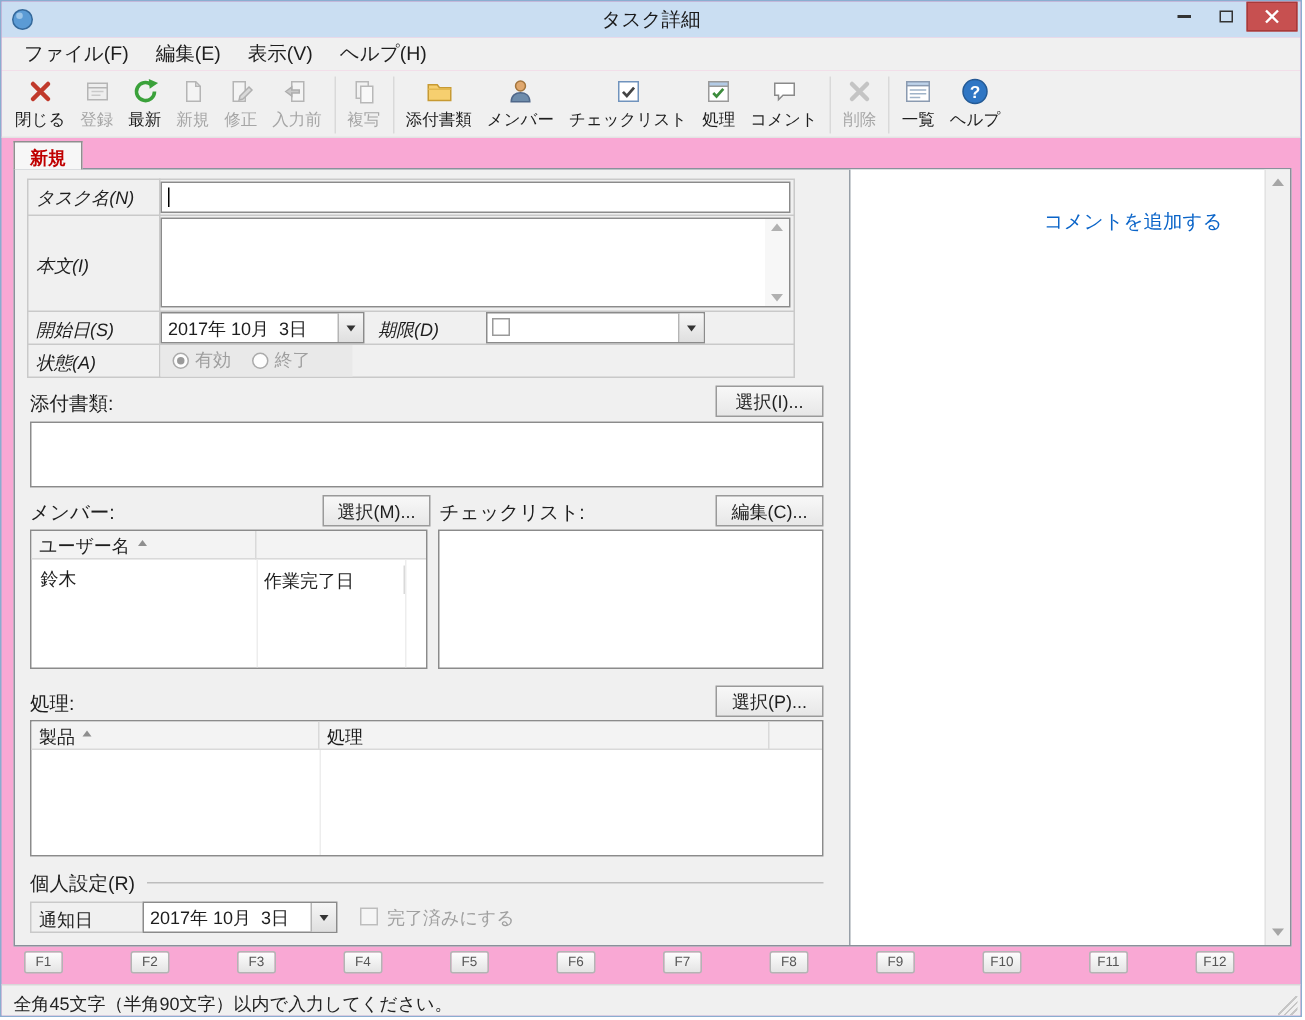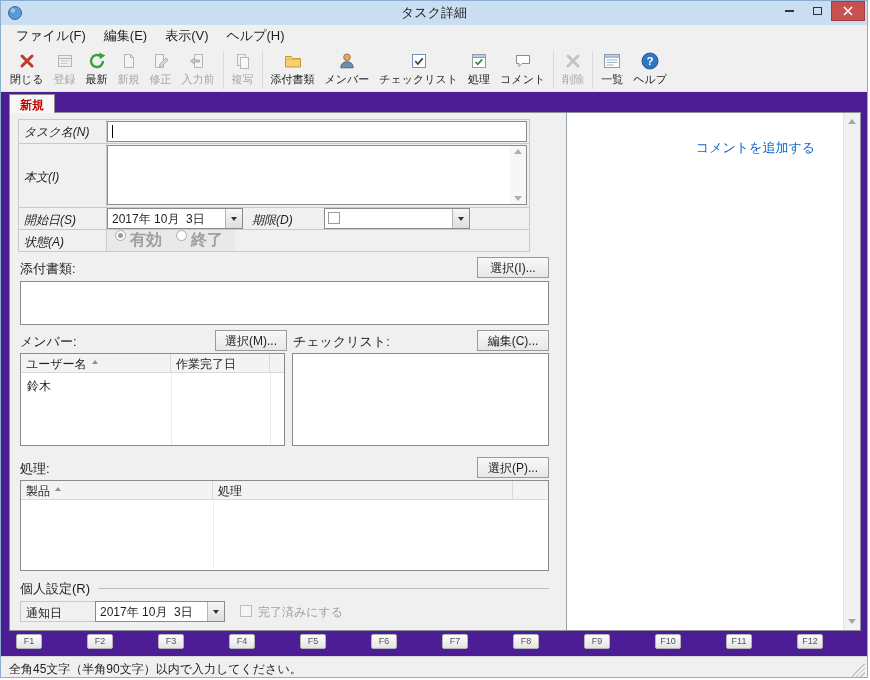--- a/index.html
+++ b/index.html
@@ -1,19 +1,19 @@
 <!DOCTYPE html>
 <html><head>
 <meta charset="utf-8">
 <style>
   html,body{margin:0;padding:0;background:#ffffff;}
   *{box-sizing:border-box;}
   .window{
     position:relative;width:868px;height:678px;margin:0;
-    border:1px solid #8aadd0;background:#4c1d95;
+    border:1px solid #8aadd0;background:#f9a8d4;
     font-family:"Liberation Sans","DejaVu Sans",sans-serif;
     font-size:12px;color:#1e1e1e;overflow:hidden;
   }
   
   .titlebar{position:absolute;left:0;top:0;width:100%;height:24px;background:#cadef2;}
   .app-icon{position:absolute;left:6px;top:4px;width:16px;height:16px;}
   .win-title{position:absolute;left:0;top:0;width:100%;height:24px;line-height:24px;
     text-align:center;font-size:13px;color:#1a1a1a;}
   .win-controls{position:absolute;right:2px;top:0;height:22px;display:flex;align-items:flex-start;}
   .win-btn{width:28px;height:20px;display:flex;align-items:center;justify-content:center;}
@@ -52,21 +52,21 @@
   .combo{position:absolute;height:21px;background:#fff;border:1px solid #8b8b8b;}
   .combo-val{position:absolute;left:4px;top:2px;right:19px;font-size:12px;white-space:pre;overflow:hidden;}
   .dd-btn{position:absolute;right:0;top:0;bottom:0;width:17px;
     background:linear-gradient(#f6f6f6,#dfdfdf);border-left:1px solid #b5b5b5;
     display:flex;align-items:center;justify-content:center;}
   .tri-down{width:0;height:0;border-left:3.5px solid transparent;border-right:3.5px solid transparent;border-top:4px solid #333;}
   .checkbox{width:12px;height:12px;background:#fff;border:1px solid #9a9a9a;display:inline-block;}
   .checkbox.disabled{border-color:#bdbdbd;background:#f5f5f5;}
   .radio-cell{position:absolute;left:97px;top:117px;width:128px;height:21px;background:#e9e9e9;
     display:flex;align-items:center;padding-left:8px;gap:14px;}
-  .radio-pair{display:flex;gap:4px;color:#9f9f9f;font-size:16px;font-weight:bold;}
+  .radio-pair{display:flex;align-items:center;gap:4px;color:#9f9f9f;font-size:12px;}
   .radio{width:11px;height:11px;border-radius:50%;border:1px solid #ababab;background:#fdfdfd;position:relative;}
   .radio.sel::after{content:"";position:absolute;left:2px;top:2px;width:5px;height:5px;border-radius:50%;background:#9a9a9a;}
   .push-btn{position:absolute;height:21px;background:linear-gradient(#f8f8f8,#e7e7e7);
     border:1px solid #9a9a9a;font-size:12px;text-align:center;padding-top:2px;}
   .listbox{position:absolute;background:#fff;border:1px solid #8b8b8b;}
   .tbl{position:absolute;background:#fff;border:1px solid #8b8b8b;overflow:hidden;}
   .tbl-header{position:absolute;left:0;top:0;right:0;height:19px;background:#f3f3f3;
     border-bottom:1px solid #d9d9d9;display:flex;}
   .tbl-th{height:19px;padding:2px 4px 0 5px;font-size:12px;border-right:1px solid #d9d9d9;
     position:relative;white-space:nowrap;}
@@ -297,21 +297,21 @@
     <div class="listbox" style="left:10px;top:168px;width:529px;height:44px;"></div>
 
     <div class="section-label" style="left:10px;top:220px;">メンバー:</div>
     <div class="push-btn" style="left:205px;top:217px;width:72px;">選択(M)...</div>
     <div class="section-label" style="left:283px;top:220px;">チェックリスト:</div>
     <div class="push-btn" style="left:467px;top:217px;width:72px;">編集(C)...</div>
 
     <div class="tbl" style="left:10px;top:240px;width:265px;height:93px;">
       <div class="tbl-header">
         <div class="tbl-th" style="width:150px;"><span>ユーザー名</span><span class="sort-up"></span></div>
-        <div class="tbl-th" style="width:99px;"><span>作業完了日</span></div>
+        <div class="tbl-th" style="width:99px;margin-top:23px;"><span>作業完了日</span></div>
       </div>
       <div class="tbl-colline" style="left:150px;"></div>
       <div class="tbl-colline" style="left:249px;"></div>
       <div class="tbl-cell-text" style="left:6px;top:24px;text-align:right;">鈴木</div>
     </div>
 
     <div class="listbox" style="left:282px;top:240px;width:257px;height:93px;"></div>
 
     <div class="section-label" style="left:10px;top:347px;">処理:</div>
     <div class="push-btn" style="left:467px;top:344px;width:72px;">選択(P)...</div>

